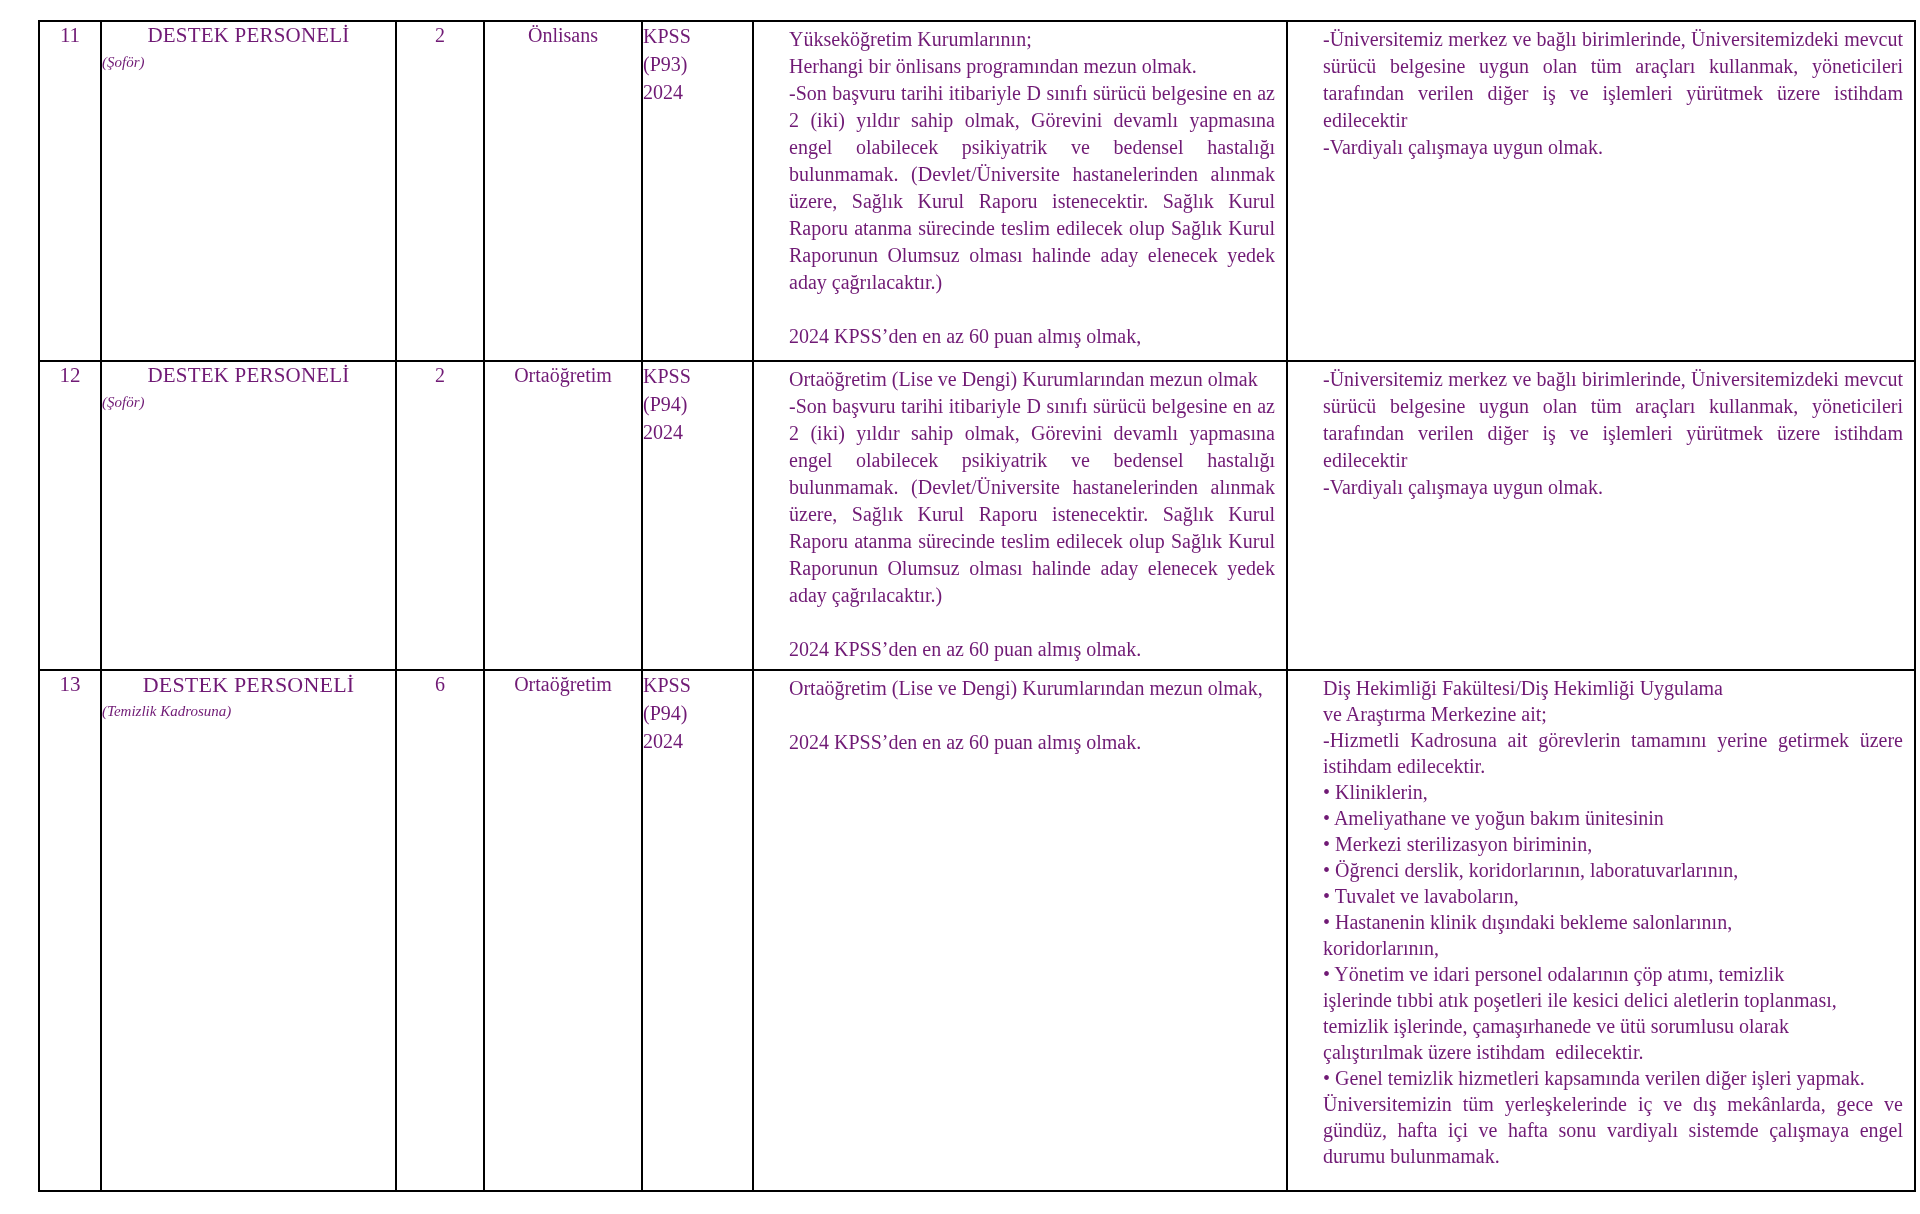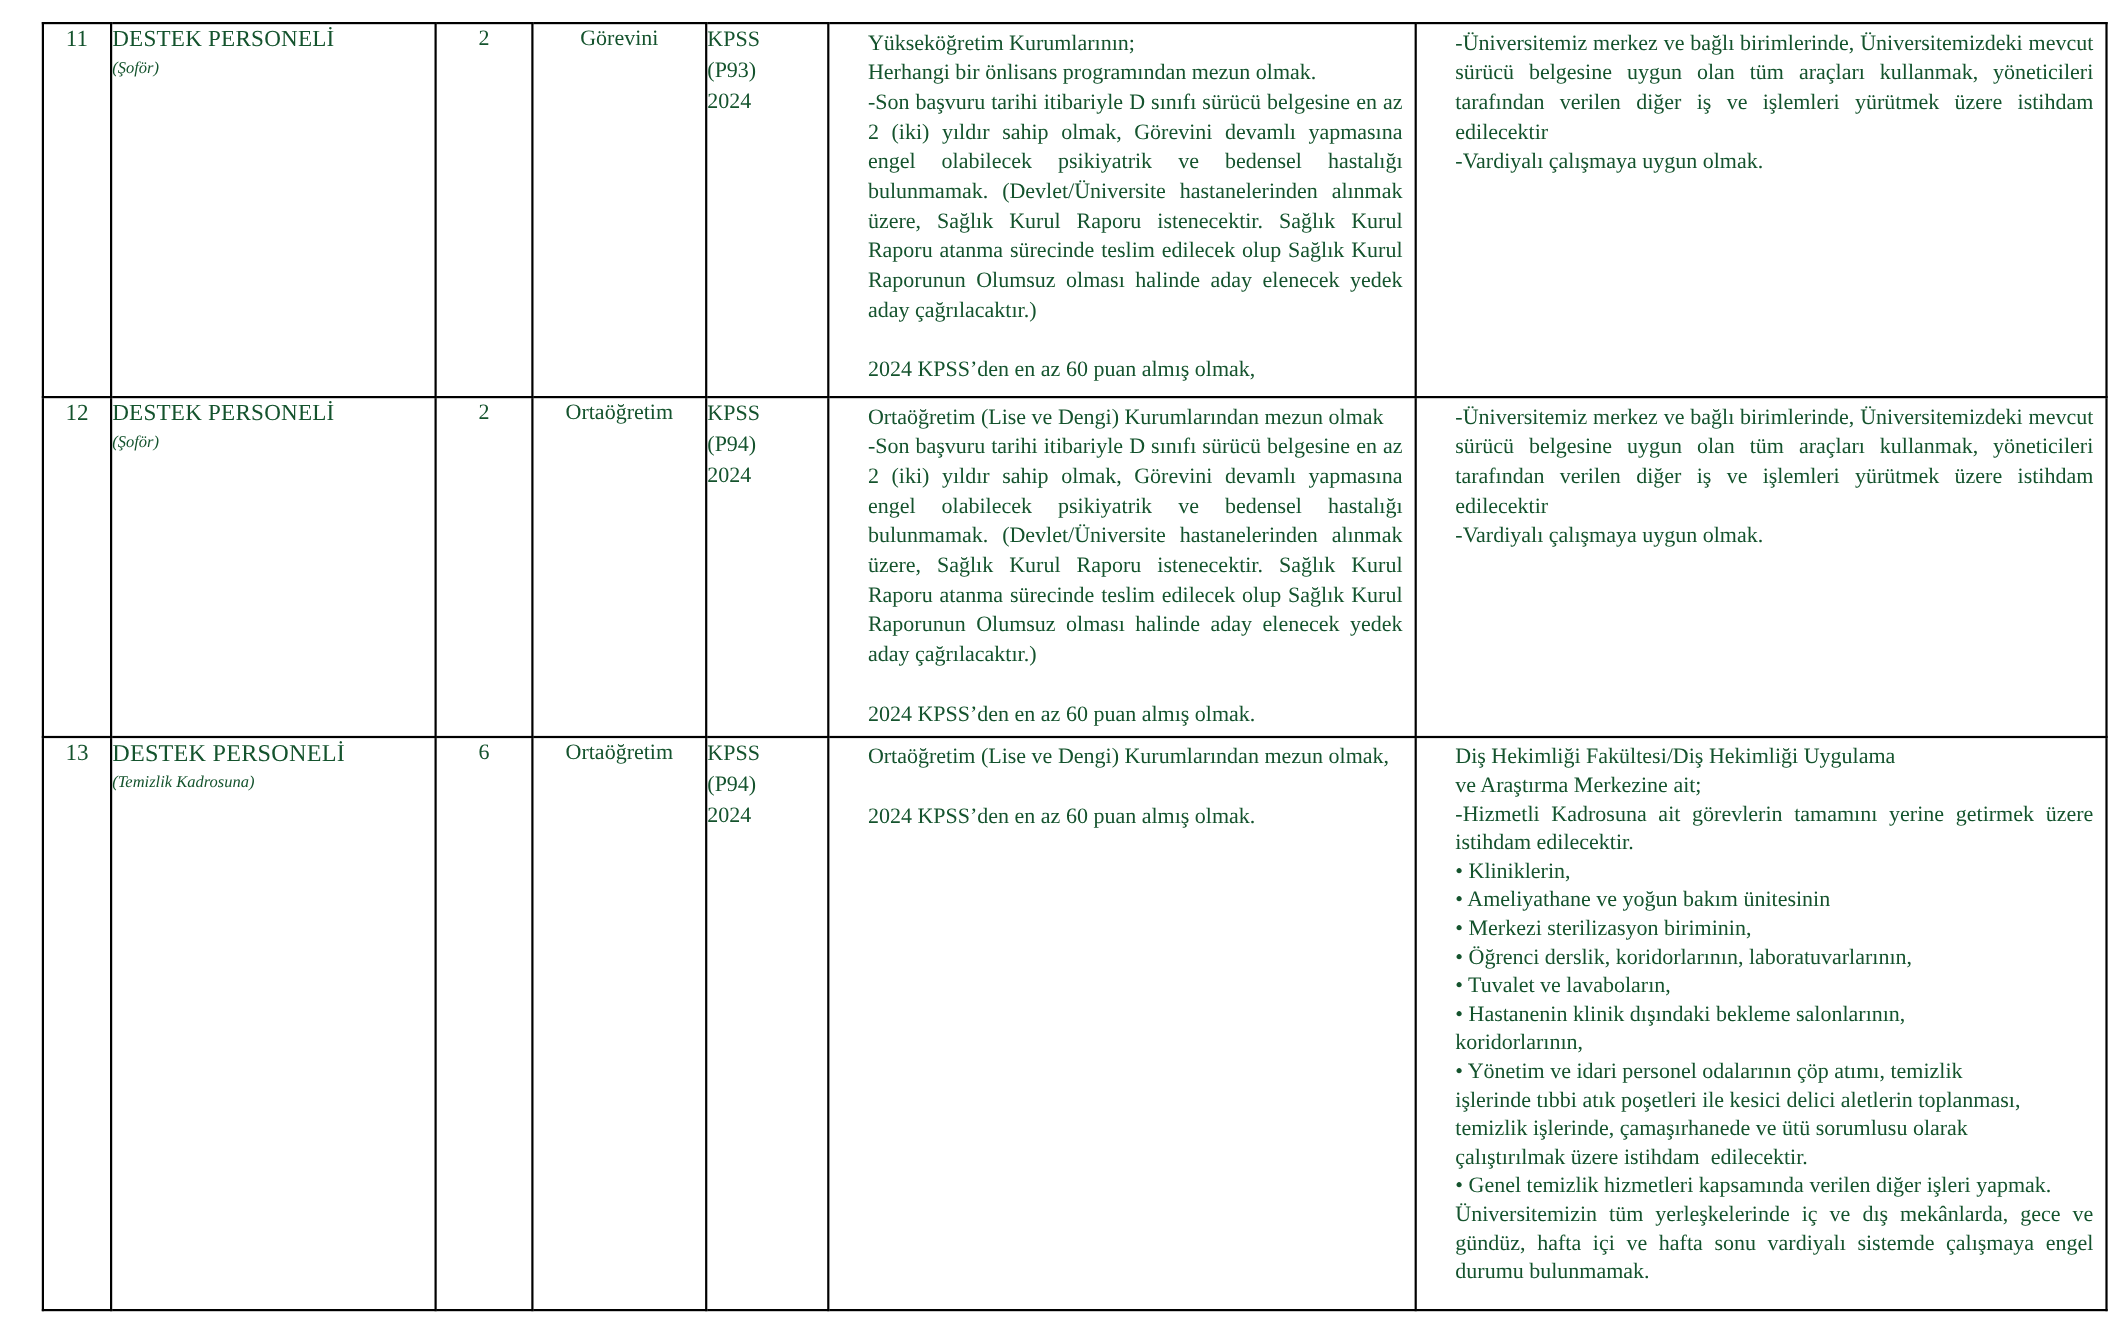--- a/index.html
+++ b/index.html
@@ -2,21 +2,21 @@
 <html lang="tr"><head>
 <meta charset="utf-8">
 <style>
   html, body { margin: 0; padding: 0; background: #ffffff; }
   .sheet {
     position: relative;
     width: 1920px;
     height: 1214px;
     background: #ffffff;
     font-family: "Liberation Serif", "DejaVu Serif", serif;
-    color: #14532d;
+    color: #701a75;
   }
   table.doc-table {
     position: absolute;
     left: 38px;
     top: 20px;
     border-collapse: collapse;
     table-layout: fixed;
     width: 1878px;
   }
   table.doc-table td {
@@ -28,21 +28,21 @@
     padding: 0;
   }
   .c-center { text-align: center; }
   .cell-pad { padding: 4px 11px 6px 11px; margin-left: 24px; }
   .txt {
     white-space: pre-wrap;
     text-align: justify;
     display: block;
   }
   .row-no { font-size: 21px; }
-  .pos-title { font-size: 21px; letter-spacing: 0.2px; }
+  .pos-title { font-size: 21px; letter-spacing: 0.2px; text-align: center; }
   .pos-title.lg { font-size: 22px; }
   .pos-sub { font-size: 15px; font-style: italic; }
   .kpss-block { white-space: pre-line; text-align: left; line-height: 28px; font-size: 20px; }
   
   .pt58 { padding-top: 58px; }
   .pt55 { padding-top: 55px; }
   .pt40 { padding-top: 40px; }
   .pt38 { padding-top: 38px; }
   .pt28 { padding-top: 28px; }
   .pt18 { padding-top: 18px; }
@@ -71,21 +71,21 @@
         <span class="row-no">11</span>
       </td>
       <td class="pos-cell pt55">
         <div class="pos-title">DESTEK PERSONELİ</div>
         <div class="pos-sub">(Şoför)</div>
       </td>
       <td class="c-center pt58">
         <span>2</span>
       </td>
       <td class="c-center pt58">
-        <span>Görevini</span>
+        <span>Önlisans</span>
       </td>
       <td class="pt38">
         <div class="kpss-block">KPSS
 (P93)
 2024</div>
       </td>
       <td>
         <div class="cell-pad">
               <span class="txt">Yükseköğretim Kurumlarının;
 Herhangi bir önlisans programından mezun olmak.

